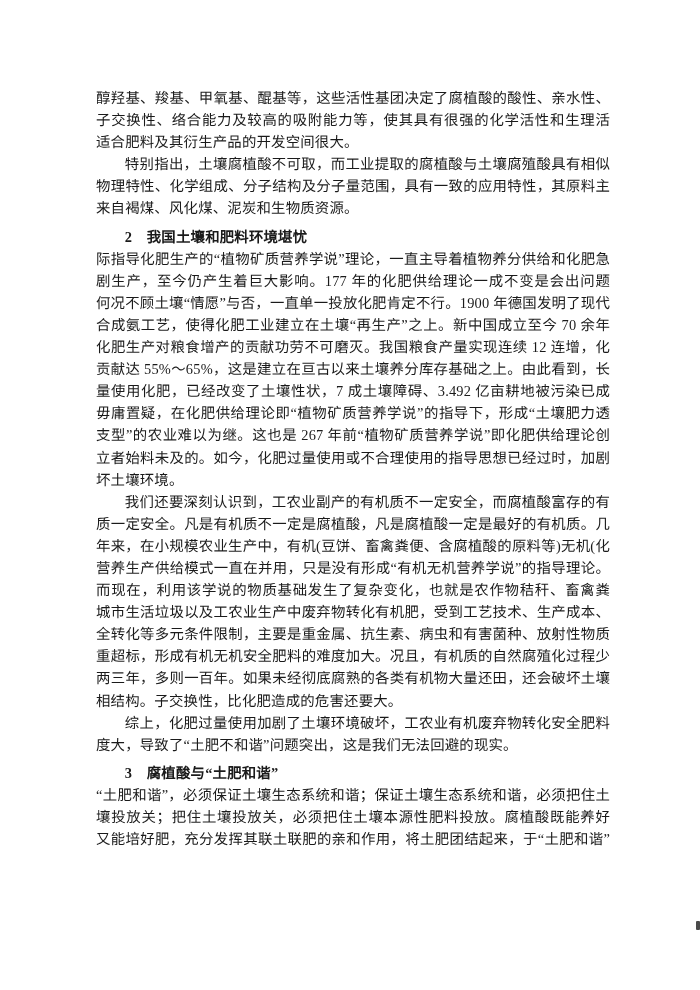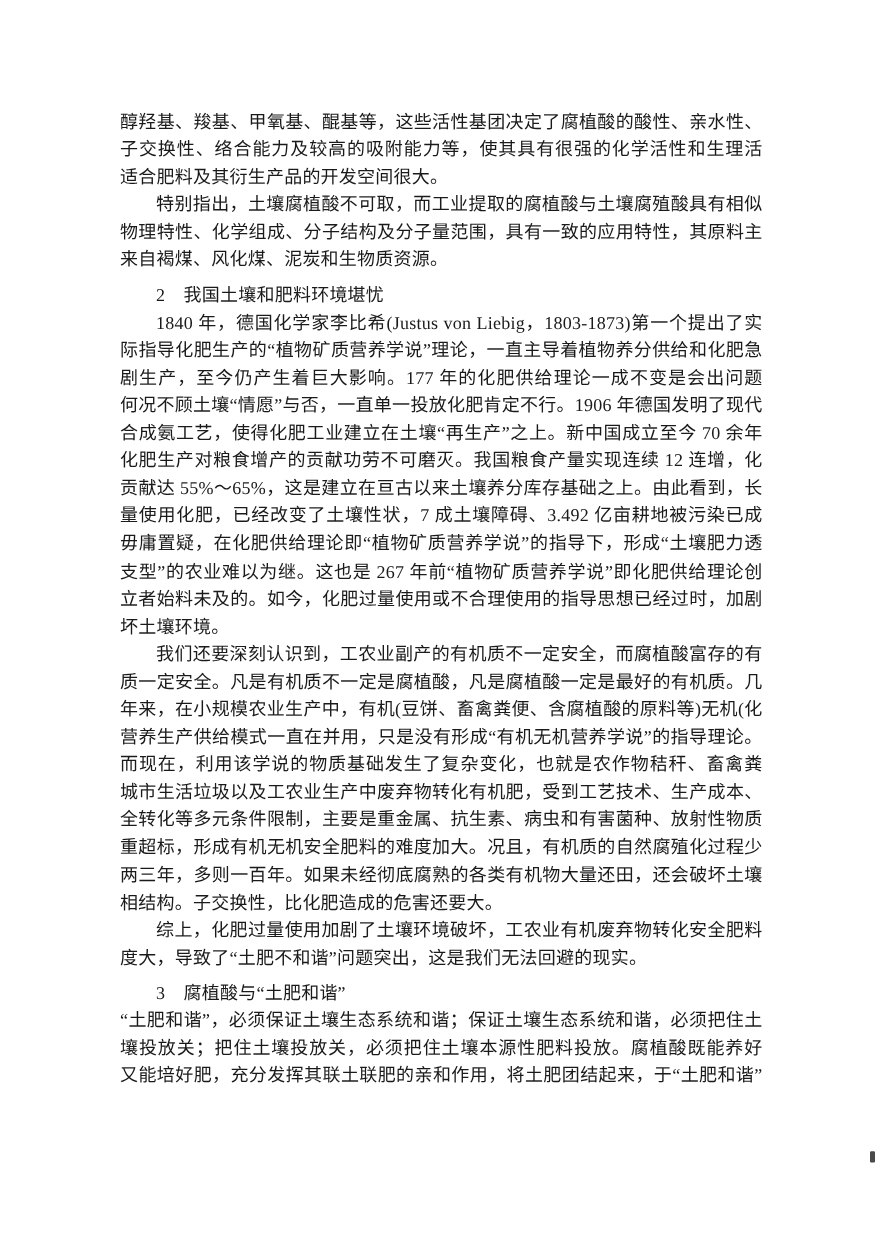--- a/index.html
+++ b/index.html
@@ -37,20 +37,21 @@
   }
   .line.indent { padding-left: 2em; }
   .line.end {
     text-align: center;
     text-align-last: left;
   }
   .heading .line {
     text-align: left;
     text-align-last: left;
     padding-left: 2em;
+    font-weight: bold;
   }
   .speck {
     position: absolute;
     left: 696px;
     top: 921px;
     width: 4px;
     height: 9px;
     background: #4a4a4a;
     border-radius: 1px;
   }
@@ -67,24 +68,23 @@
       </div>
       <div class="block paragraph">
         <div class="line indent">特别指出，土壤腐植酸不可取，而工业提取的腐植酸与土壤腐殖酸具有相似的</div>
         <div class="line">物理特性、化学组成、分子结构及分子量范围，具有一致的应用特性，其原料主要</div>
         <div class="line end">来自褐煤、风化煤、泥炭和生物质资源。</div>
       </div>
       <div class="block heading">
         <div class="line end">2　我国土壤和肥料环境堪忧</div>
       </div>
       <div class="block paragraph">
-        <div class="line indent">1840 年，德国化学家李比希(Justus von Liebig，1803-1873)第一个提出了实</div>
         <div class="line">际指导化肥生产的“植物矿质营养学说”理论，一直主导着植物养分供给和化肥急</div>
         <div class="line">剧生产，至今仍产生着巨大影响。177 年的化肥供给理论一成不变是会出问题的，</div>
-        <div class="line">何况不顾土壤“情愿”与否，一直单一投放化肥肯定不行。1906 年德国发明了现代</div>
+        <div class="line">何况不顾土壤“情愿”与否，一直单一投放化肥肯定不行。1900 年德国发明了现代</div>
         <div class="line">合成氨工艺，使得化肥工业建立在土壤“再生产”之上。新中国成立至今 70 余年间，</div>
         <div class="line">化肥生产对粮食增产的贡献功劳不可磨灭。我国粮食产量实现连续 12 连增，化肥率</div>
         <div class="line">贡献达 55%～65%，这是建立在亘古以来土壤养分库存基础之上。由此看到，长期过</div>
         <div class="line">量使用化肥，已经改变了土壤性状，7 成土壤障碍、3.492 亿亩耕地被污染已成事实。</div>
         <div class="line">毋庸置疑，在化肥供给理论即“植物矿质营养学说”的指导下，形成“土壤肥力透</div>
         <div class="line">支型”的农业难以为继。这也是 267 年前“植物矿质营养学说”即化肥供给理论创</div>
         <div class="line">立者始料未及的。如今，化肥过量使用或不合理使用的指导思想已经过时，加剧破</div>
         <div class="line end">坏土壤环境。</div>
       </div>
       <div class="block paragraph">

